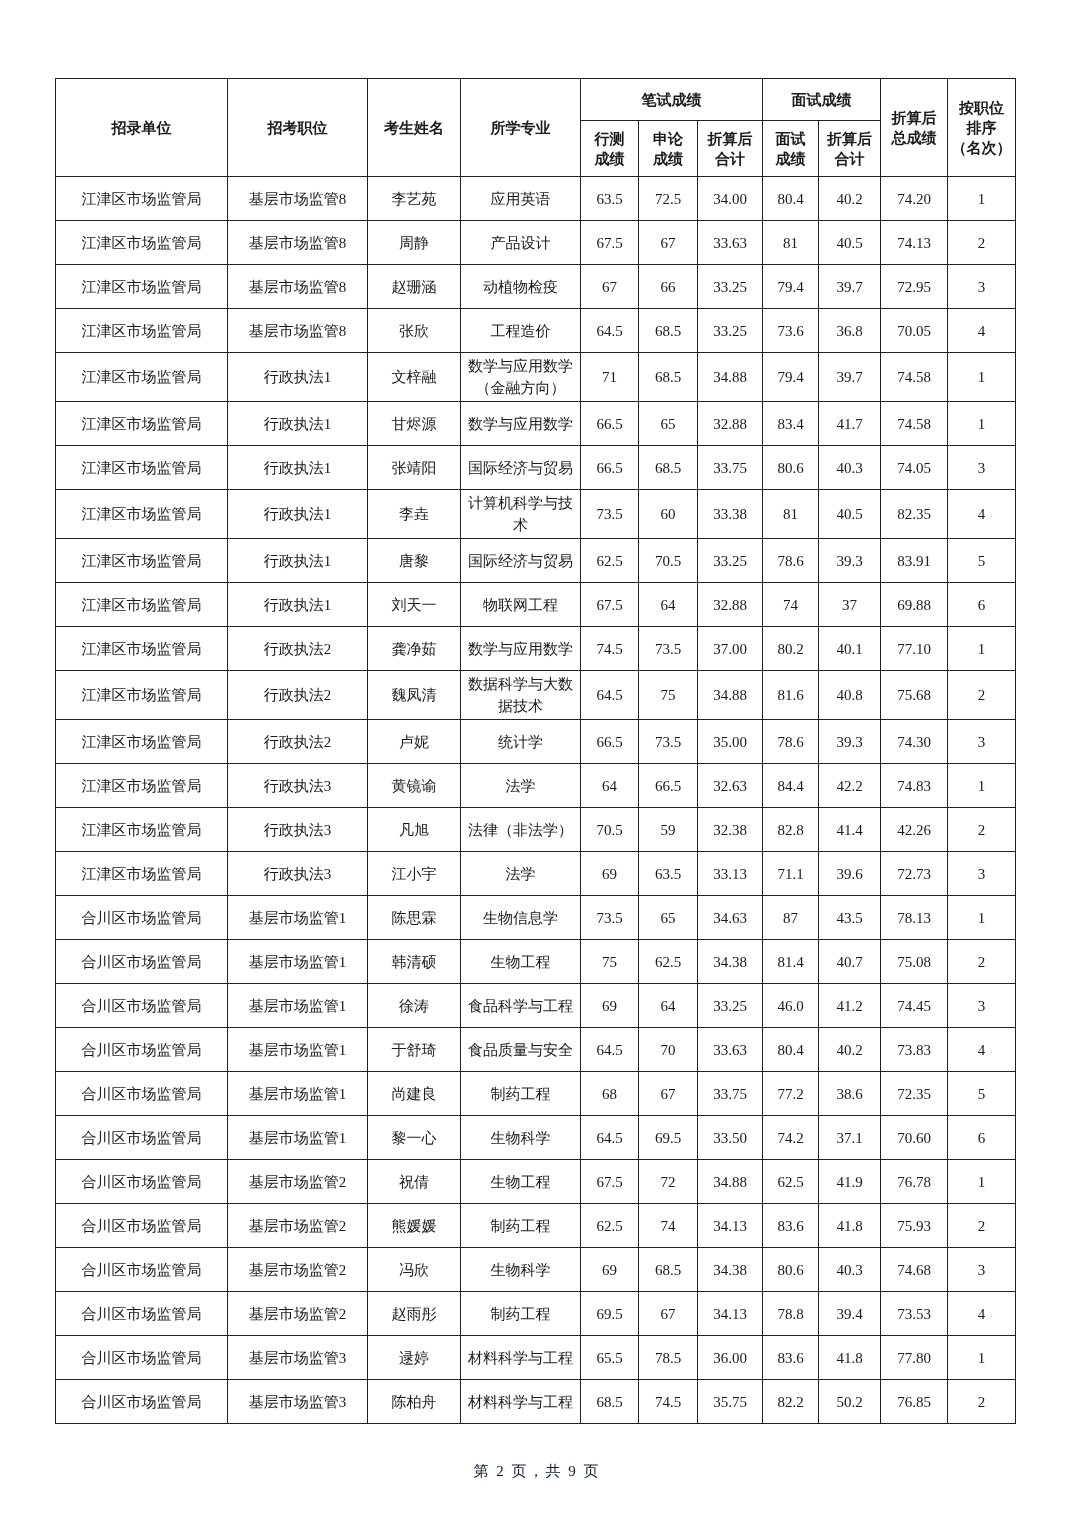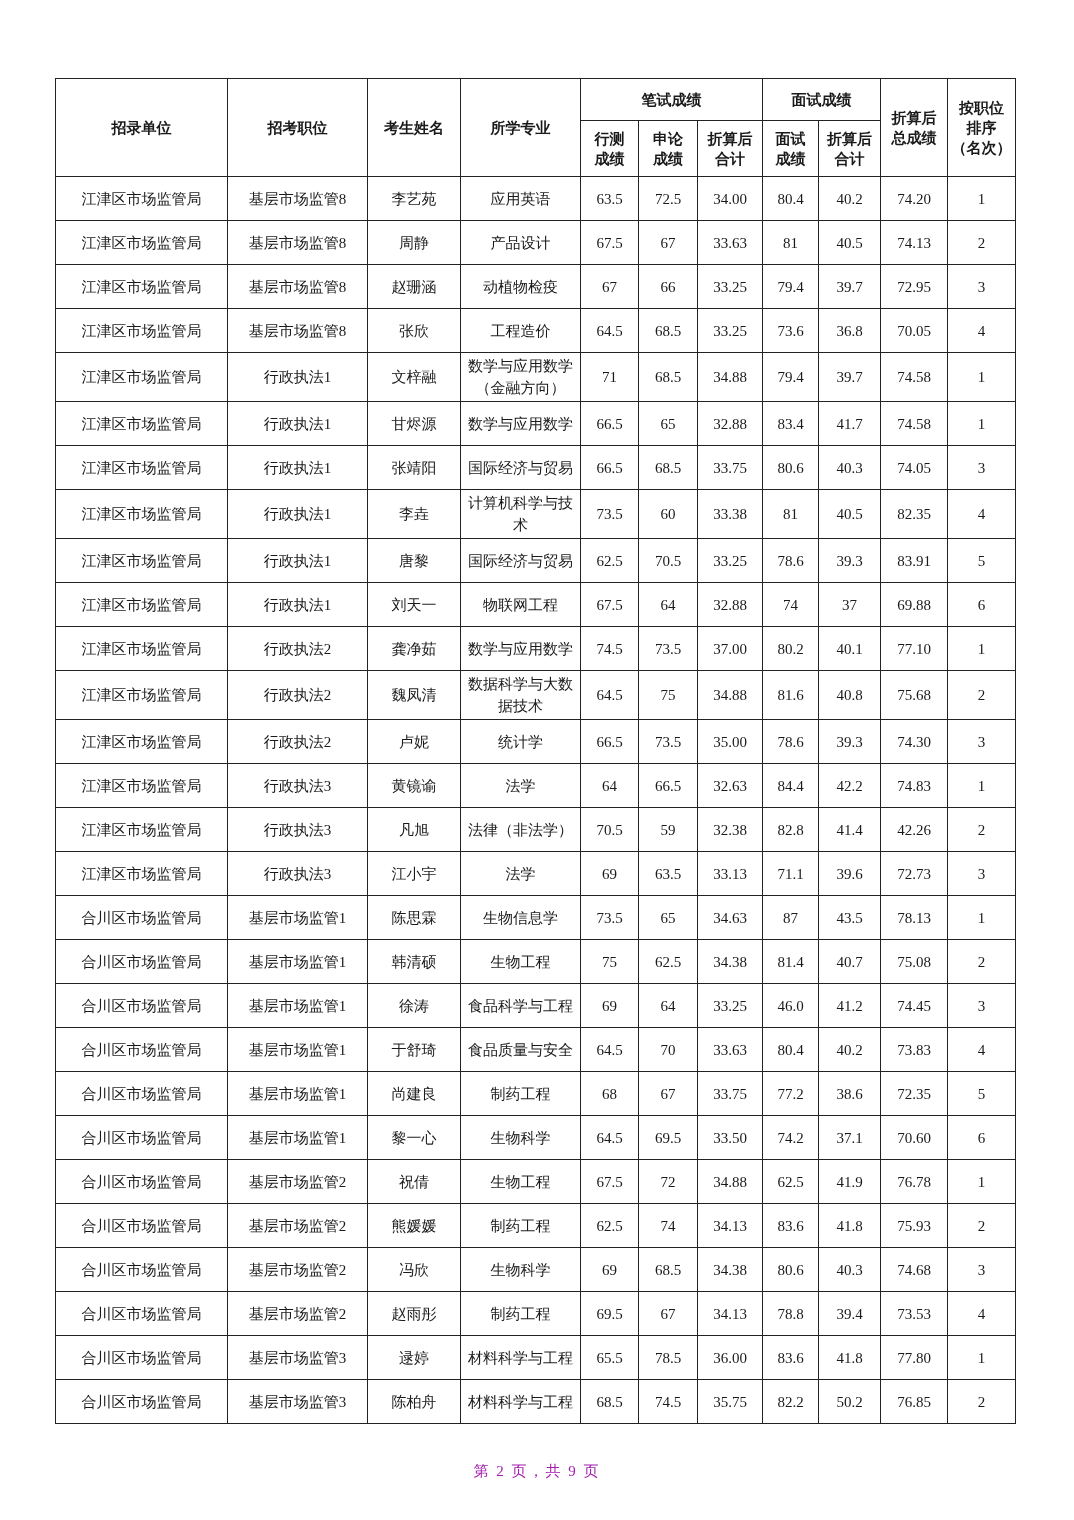--- a/index.html
+++ b/index.html
@@ -50,21 +50,21 @@
     font-size: 15px;
   }
   .page-footer {
     position: absolute;
     left: 0;
     top: 1462px;
     width: 1074px;
     text-align: center;
     font-size: 15px;
     letter-spacing: 2px;
-    color: #a21caf;
+    color: #0f172a;
   }
 </style>
 </head>
 <body>
 
 <div class="sheet">
   <table class="score-table">
     <colgroup>
       <col style="width:172px">
       <col style="width:140px">

